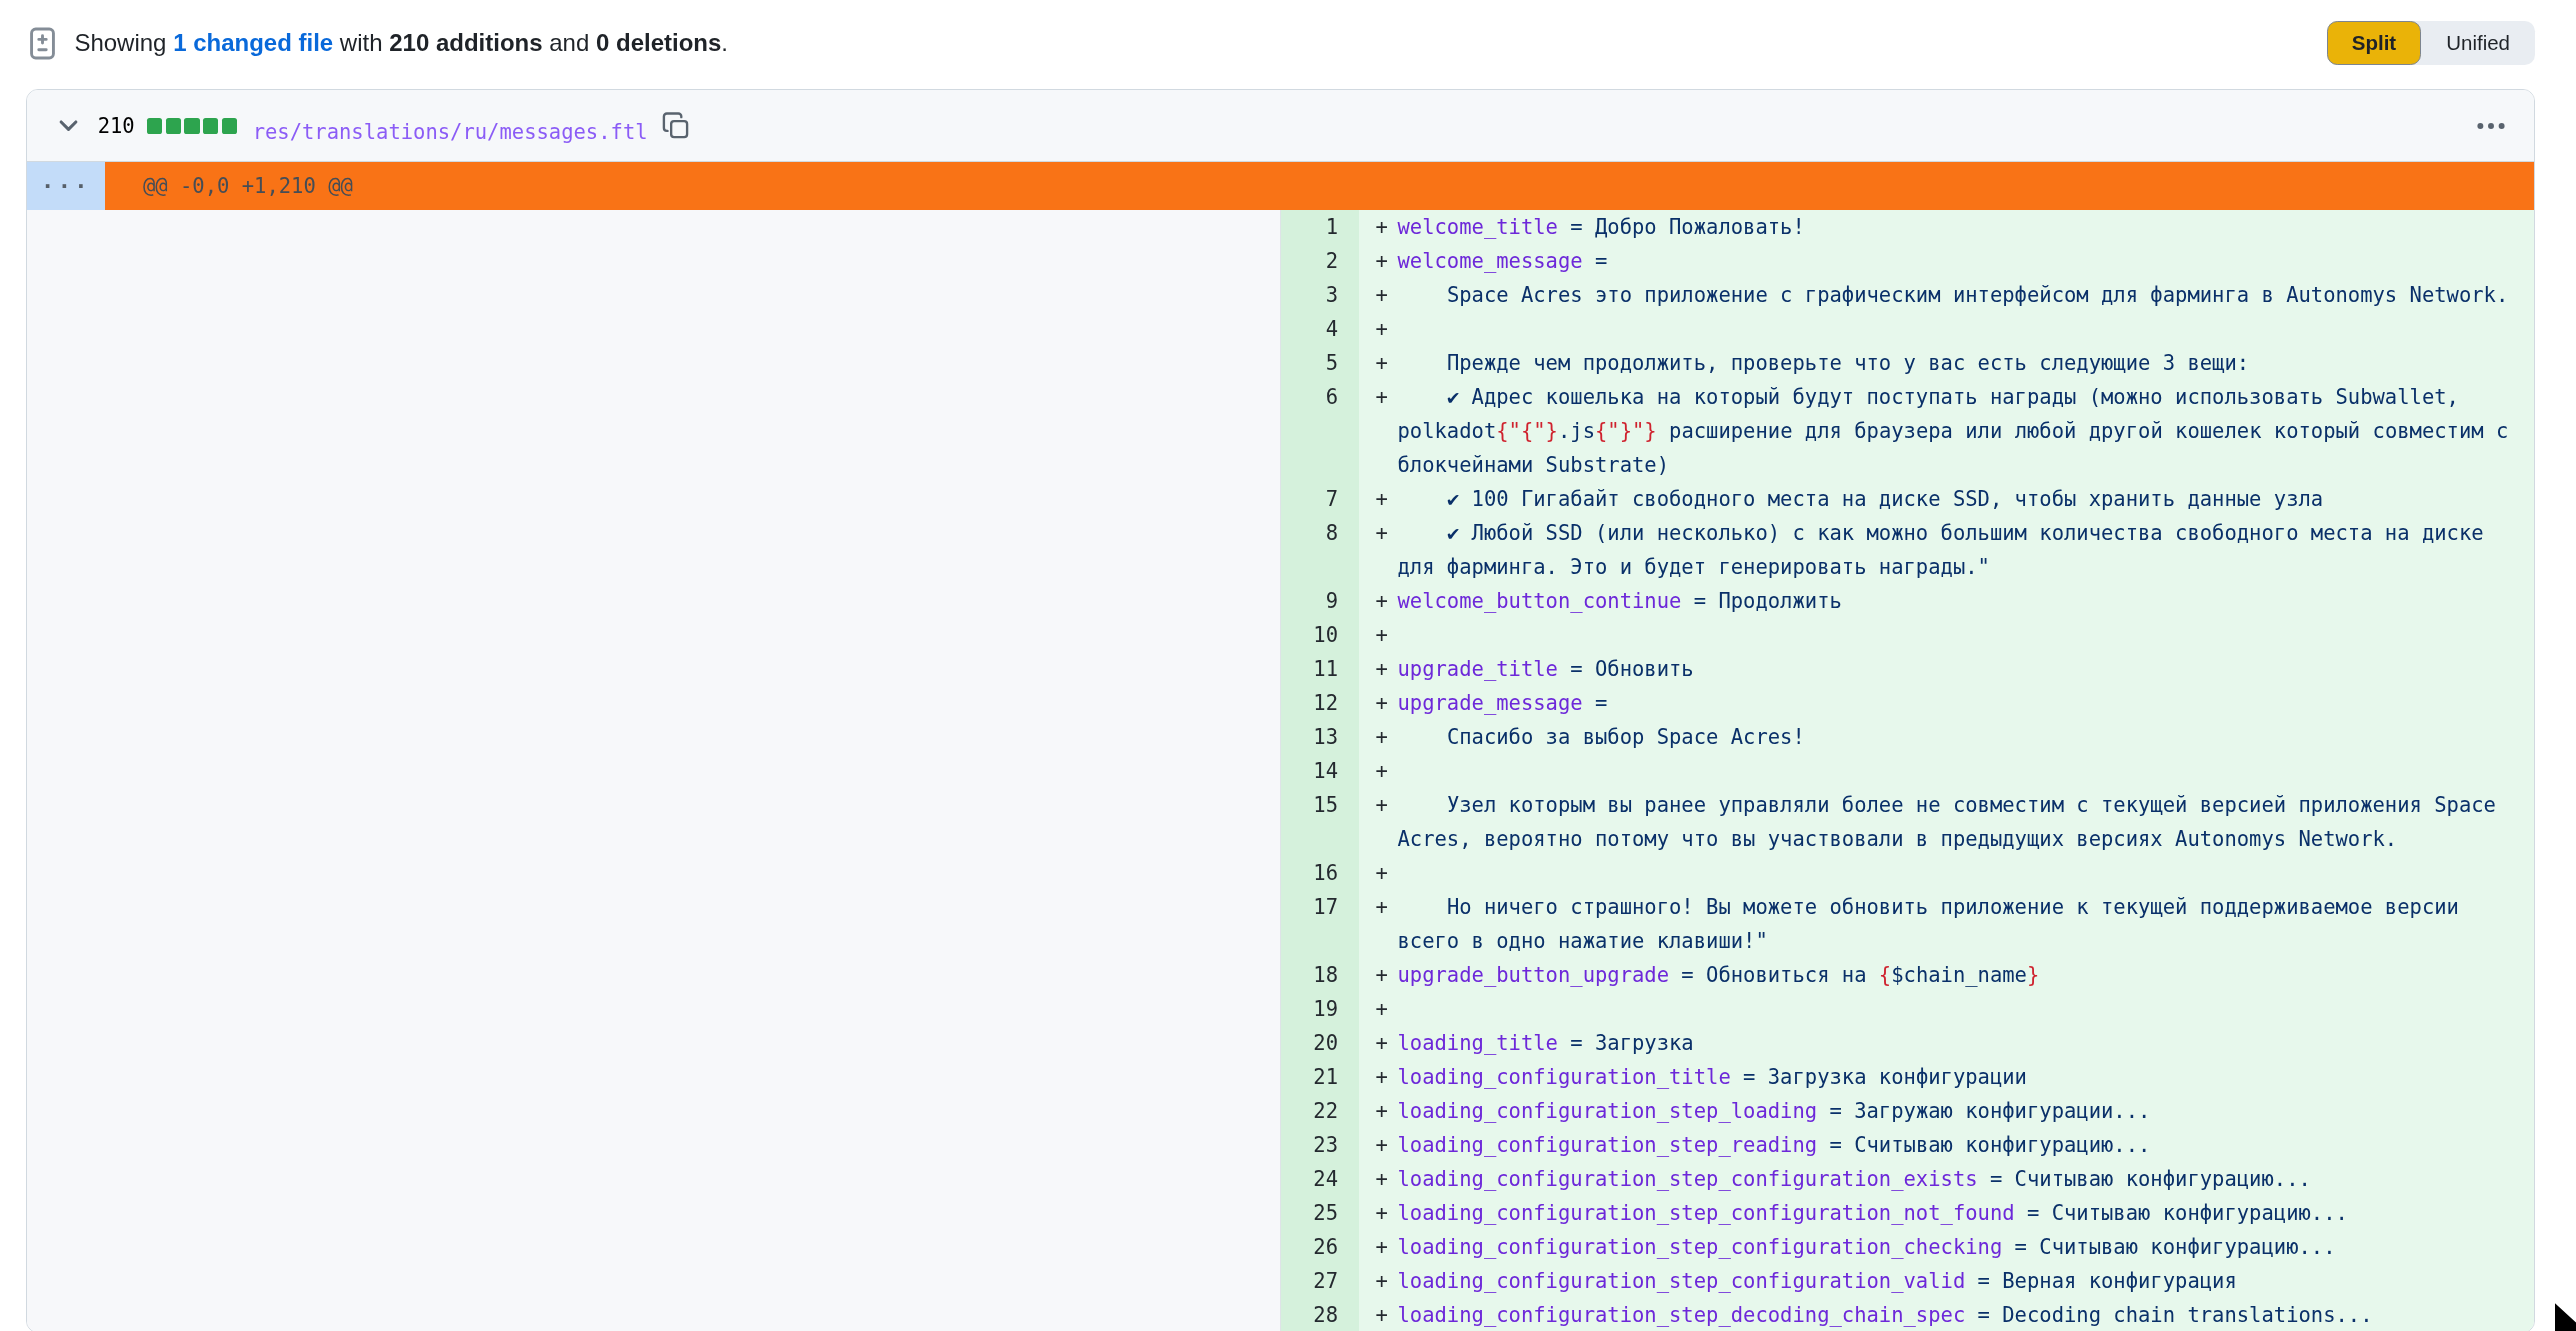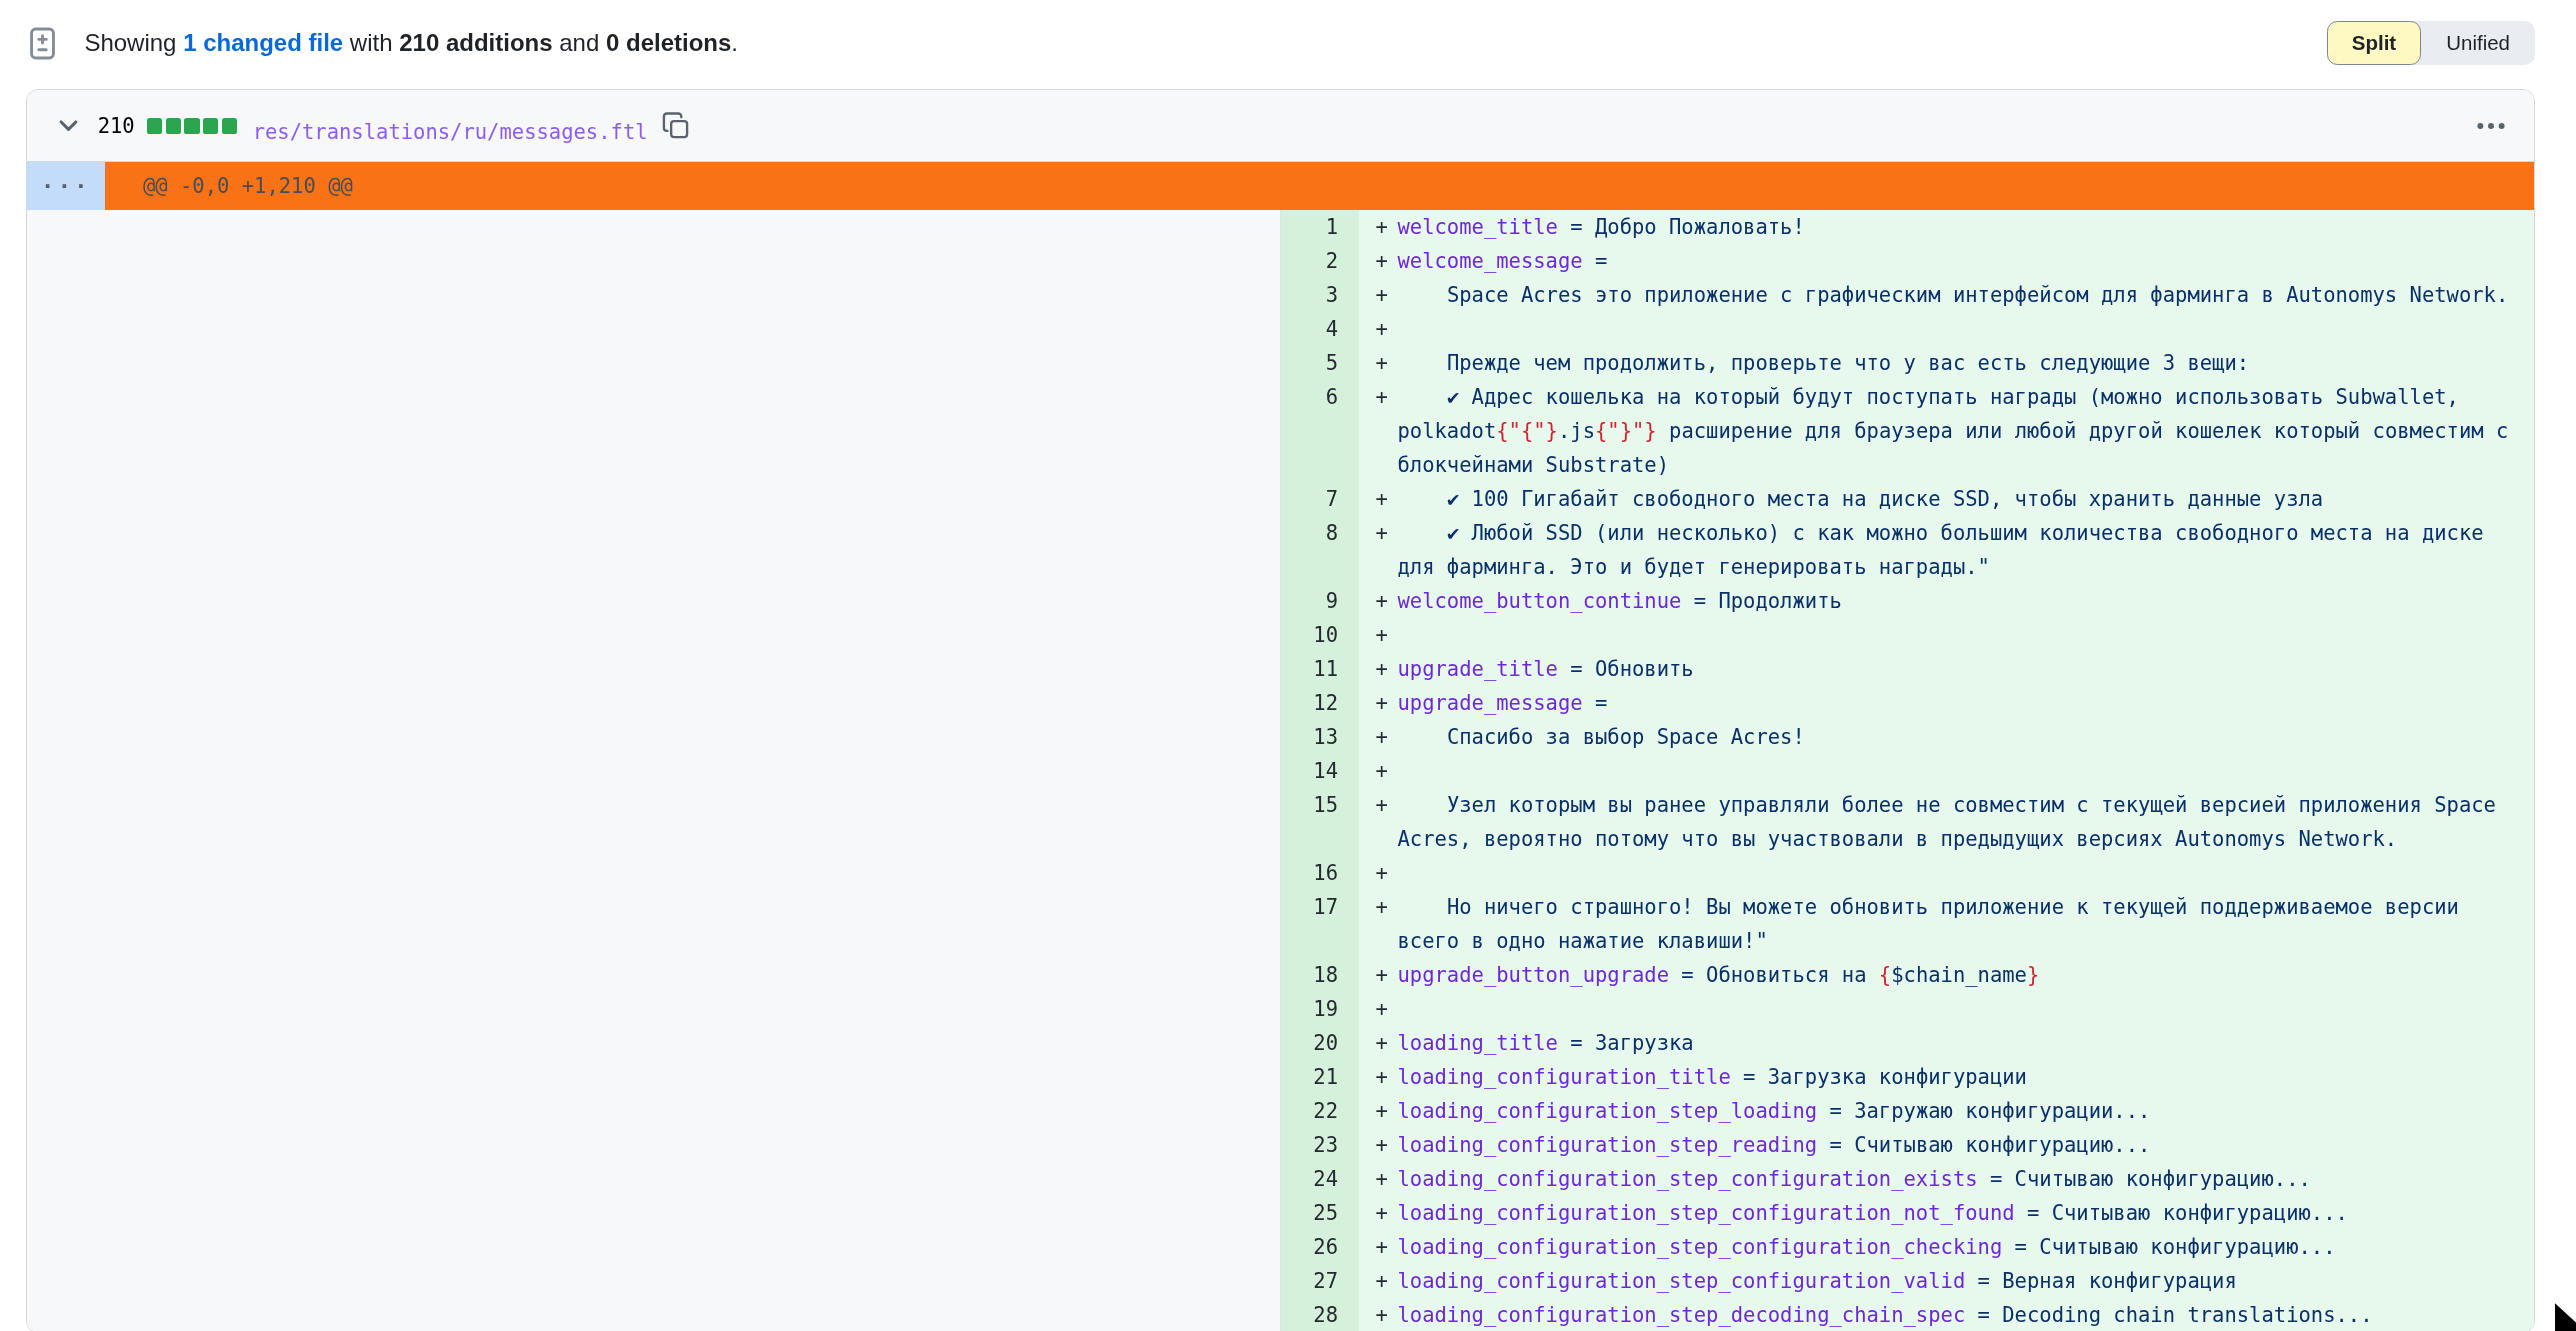--- a/index.html
+++ b/index.html
@@ -1,29 +1,29 @@
 <!DOCTYPE html>
 <html style="font-size:13.7px"><head>
 <meta charset="utf-8">
 <style>
   * { margin:0; padding:0; box-sizing:border-box; }
   html,body { width:2576px; height:1332px; overflow:hidden; background:#ffffff;
               font-family:"Liberation Sans", sans-serif; color:#1f2328; }
 
   
-  .topbar { height:86px; display:flex; align-items:center; padding:0 41px 0 26px; background:#ffffff;gap:10px; }
+  .topbar { height:86px; display:flex; align-items:center; padding:0 41px 0 26px; background:#ffffff; }
   .topbar .diff-ico { width:33px; height:33px; margin-right:15.4px; flex:0 0 auto; }
   .summary { font-size:24px; color:#1f2328; white-space:pre; }
   .summary .lnk { color:#0969da; font-weight:600; text-decoration:none; cursor:pointer; }
   .summary b { font-weight:700; }
   .seg { margin-left:auto; display:flex; background:#e9edf2; border-radius:10.3px; }
   .seg .segbtn { font-size:20.5px; padding:8.6px 24px; border:1.7px solid transparent; border-radius:10.3px;
                  background:transparent; color:#1f2328; cursor:pointer;
                  font-family:"Liberation Sans", sans-serif; }
-  .seg .segbtn.sel { background:#fef9c3; border-color:#7d8590; font-weight:700; }
+  .seg .segbtn.sel { background:#eab308; border-color:#7d8590; font-weight:700; }
 
   
   .card { margin:3.4px 41px 0 26px; width:2509px; border:1.7px solid #d1d9e0; border-radius:12px;
           overflow:hidden; background:#ffffff; }
   .fhead { height:72px; background:#f6f8fa; border-bottom:1.7px solid #d1d9e0;
            display:flex; align-items:center; padding:0 26px; }
   .chev { width:31px; height:31px; color:#59636e; cursor:pointer; flex:0 0 auto; }
   .addcount { font-family:"DejaVu Sans Mono", monospace; font-size:20.5px; color:#000000; margin:0 12px 0 13.7px; }
   .stat { display:flex; gap:3.4px; margin-right:15.4px; }
   .stat .blk { width:15.4px; height:15.4px; border-radius:2.6px; background:#2da44e; }

